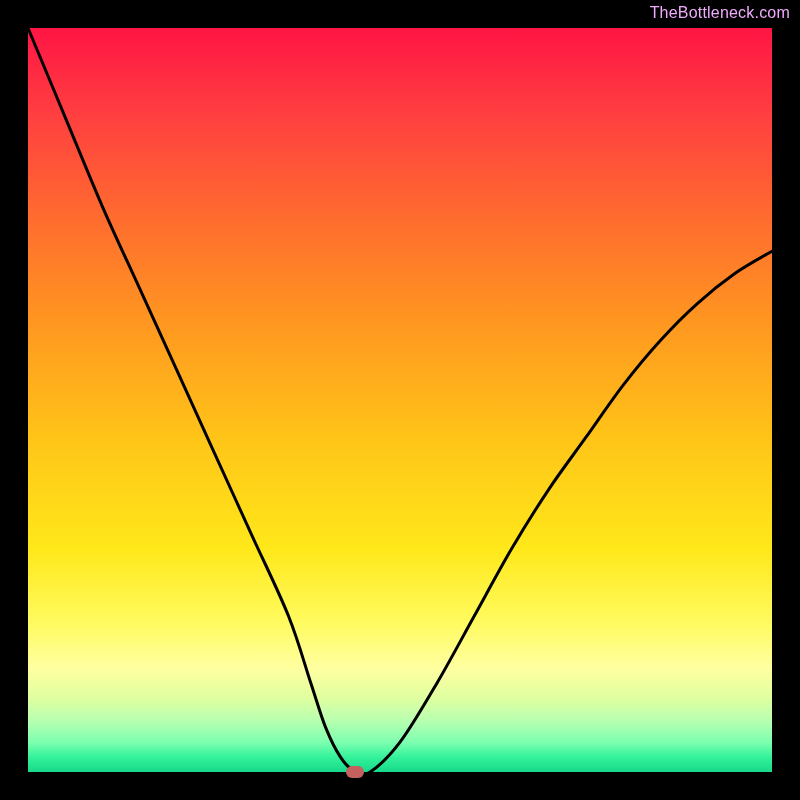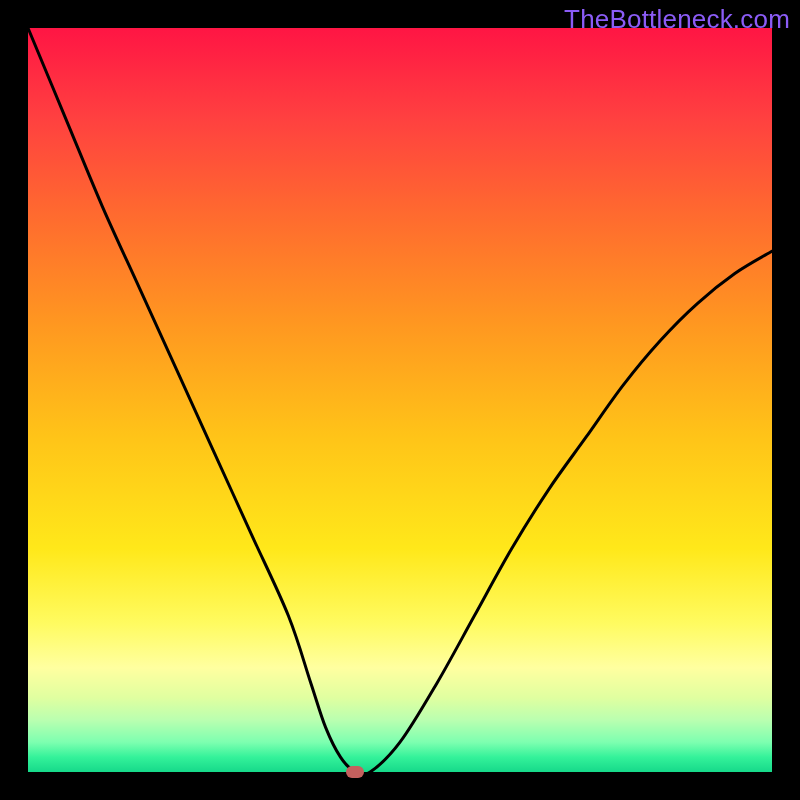--- a/index.html
+++ b/index.html
@@ -36,22 +36,22 @@
       #baffb0 93%,
       #7dffb0 96%,
       #34f29a 98%,
       #16d98a 100%
     );
   }
   .watermark {
     position: absolute;
     top: 4px;
     right: 10px;
-    color: #8b5cf6;
-    font-size: 26px;
+    color: #f0abfc;
+    font-size: 16px;
     font-weight: 500;
     letter-spacing: 0.2px;
     user-select: none;
   }
   svg.curve {
     position: absolute;
     left: 0;
     top: 0;
     width: 744px;
     height: 744px;

